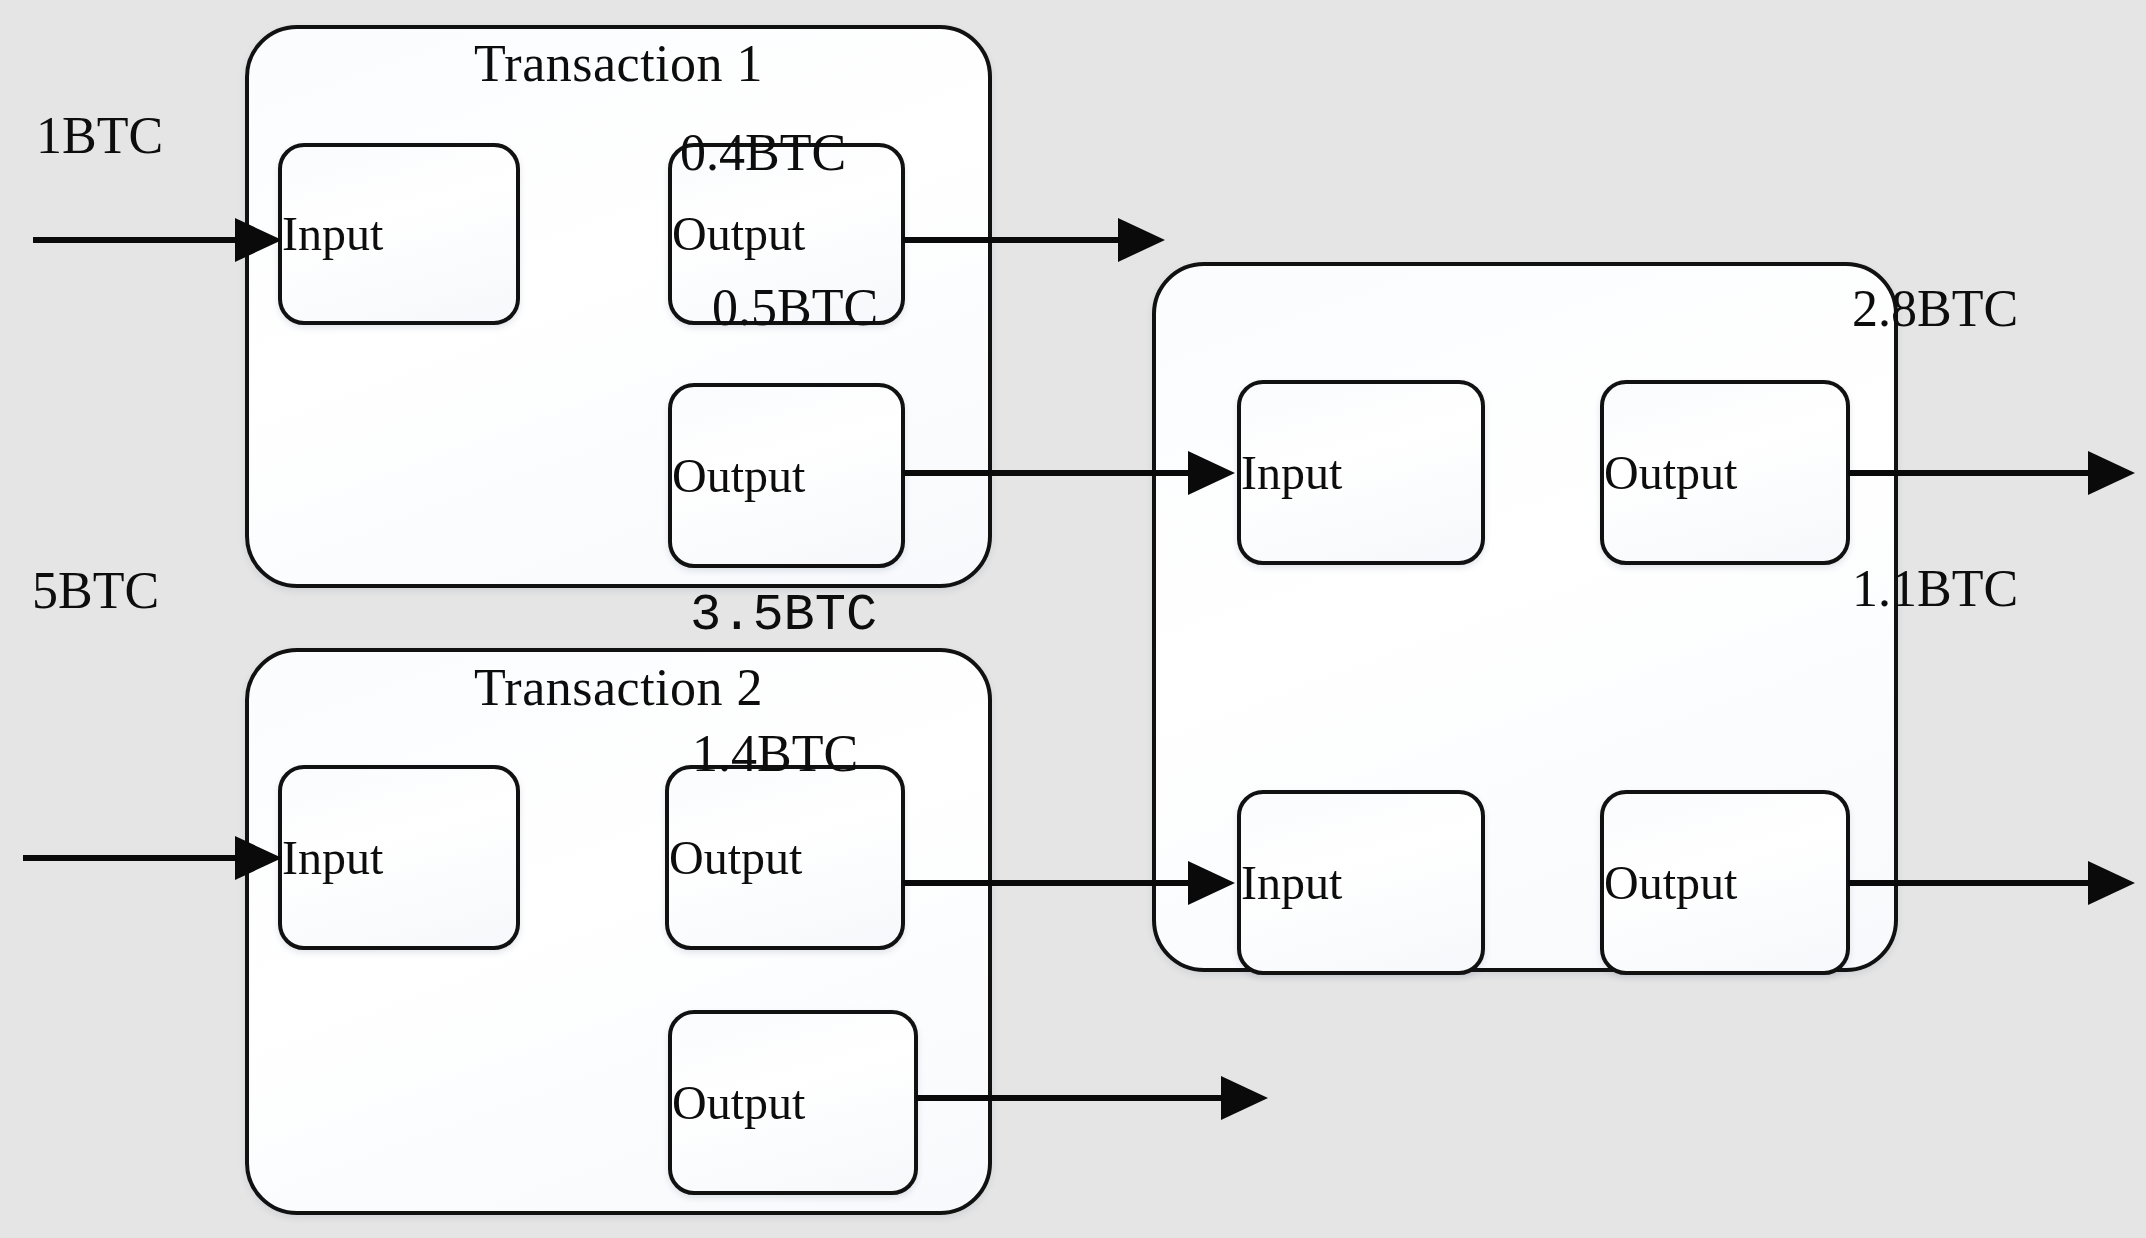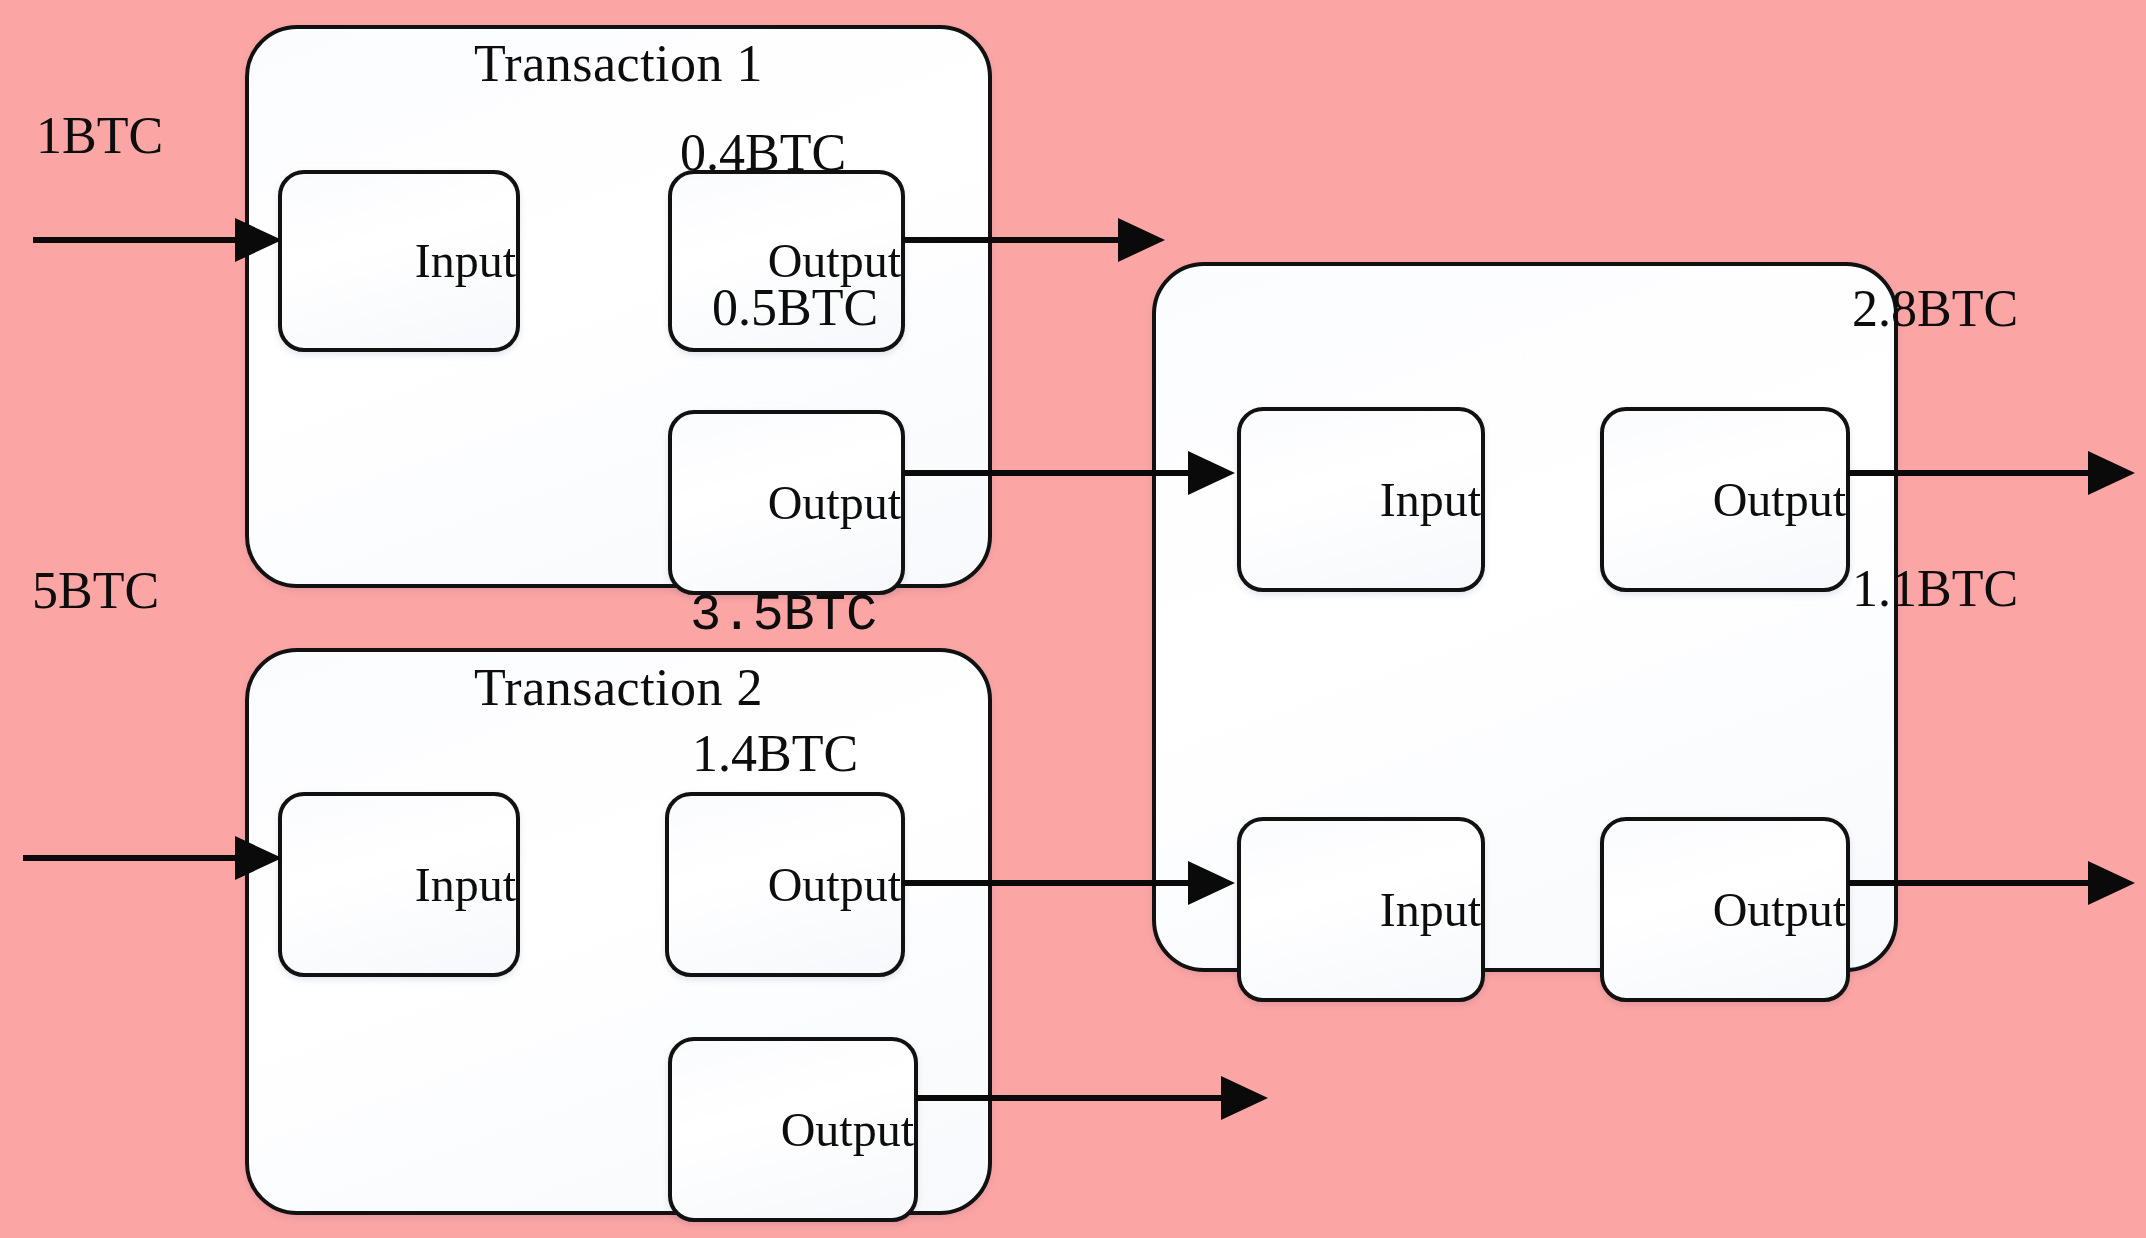--- a/index.html
+++ b/index.html
@@ -4,21 +4,21 @@
 <style>
   html, body {
     margin: 0;
     padding: 0;
     background: #ffffff;
   }
   #canvas {
     position: relative;
     width: 2146px;
     height: 1238px;
-    background: #fca5a5;
+    background: #e5e5e5;
     font-family: "Liberation Serif", "DejaVu Serif", serif;
     overflow: hidden;
   }
   .tx-box {
     position: absolute;
     border: 4px solid #111111;
     border-radius: 52px;
     background: linear-gradient(160deg, #fbfcfe 0%, #ffffff 45%, #f7f9fc 100%);
     box-sizing: border-box;
     box-shadow: 0 3px 7px rgba(40,60,100,0.10);
@@ -34,22 +34,21 @@
   }
   .io-box {
     position: absolute;
     border: 4px solid #111111;
     border-radius: 26px;
     background: linear-gradient(165deg, #fafbfd 0%, #ffffff 40%, #f6f8fb 100%);
     box-sizing: border-box;
     box-shadow: 0 3px 6px rgba(40,60,100,0.13);
     display: flex;
     align-items: center;
-    justify-content: flex-end;
-    margin-top: 27px;
+    justify-content: flex-start;
   }
   .io-label {
     font-size: 48px;
     color: #0d0d0d;
     line-height: 1;
     white-space: nowrap;
   }
   .amount-label {
     position: absolute;
     font-size: 52px;

